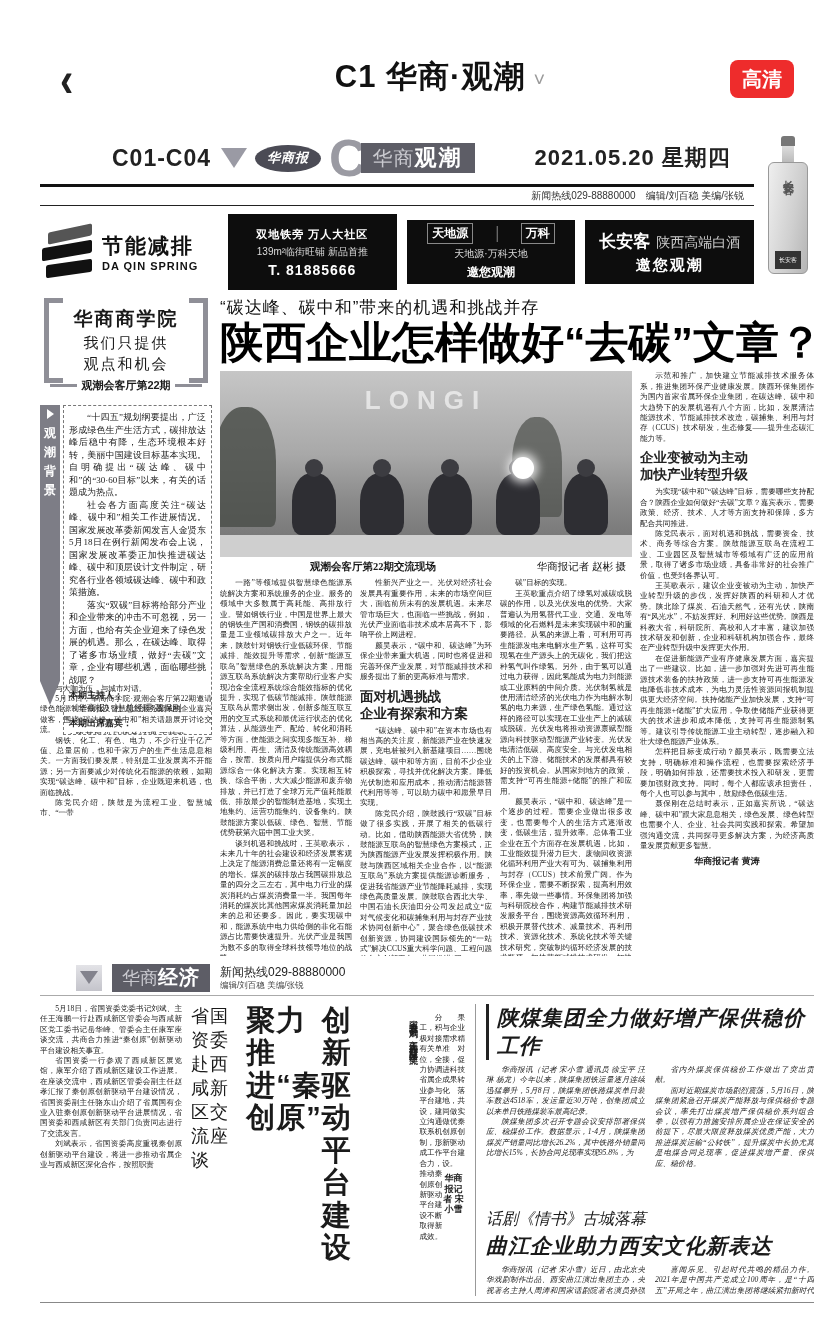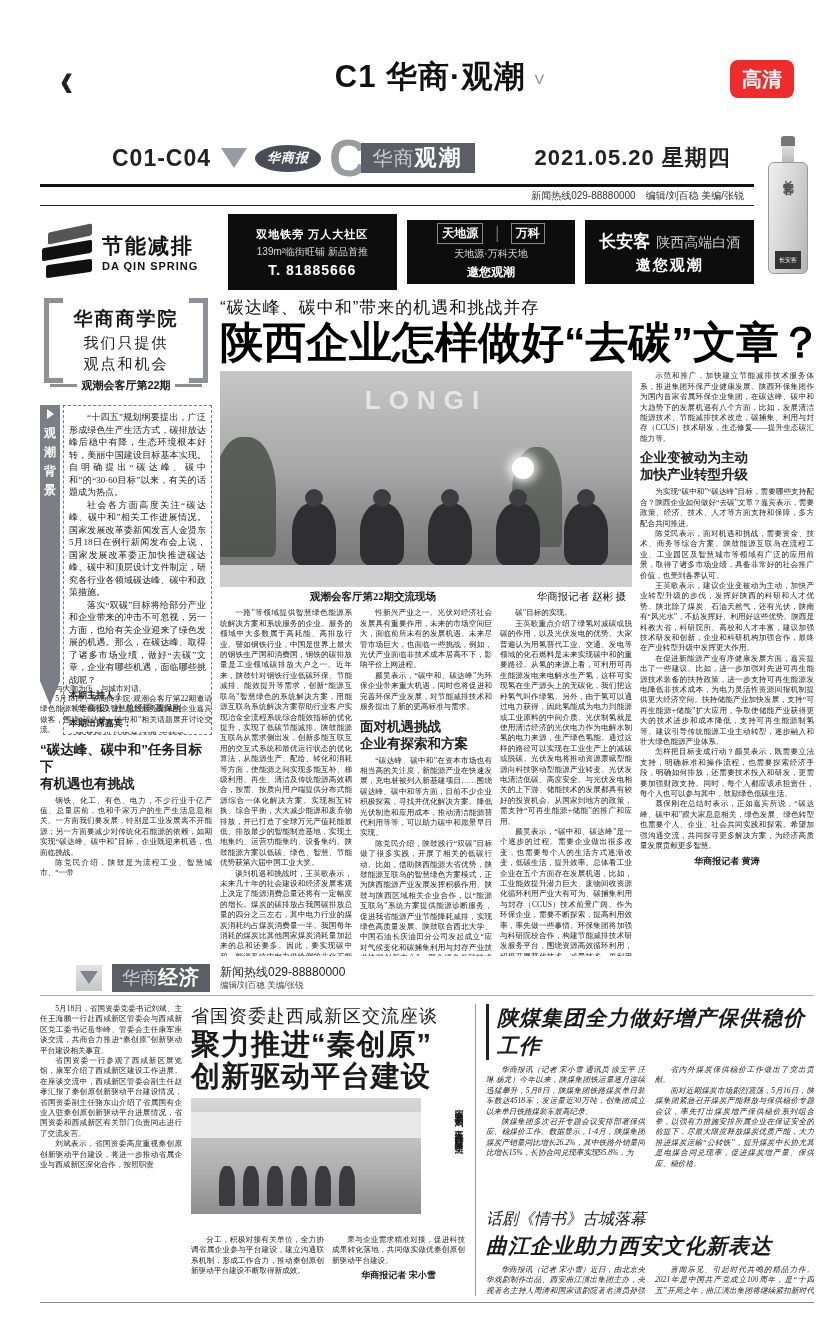--- a/index.html
+++ b/index.html
@@ -60,21 +60,21 @@
   .daqin-flag i:nth-child(2){ width:50px; height:13px; top:20px; left:2px; transform:skewY(-10deg); border-radius:2px;}
   .daqin-flag i:nth-child(3){ width:46px; height:13px; top:38px; left:6px; transform:skewY(-8deg); border-radius:2px;}
   .daqin-txt .cn { font-size:21px; font-weight:bold; color:#111; letter-spacing:2px; }
   .daqin-txt .en { font-size:11px; font-weight:bold; color:#111; letter-spacing:1px; }
   .ad-black { background:#0d0d0d; color:#fff; height:76px; display:flex; flex-direction:column;
               align-items:center; justify-content:center; gap:3px; flex:1; padding:4px; }
   .ad-black.short { height:64px; }
   .ad1-l1 { font-size:11px; font-weight:bold; letter-spacing:1px; }
   .ad1-l2 { font-size:10px; color:#ddd; }
   .ad1-l3 { font-size:14px; font-weight:bold; letter-spacing:1px; }
-  .ad2-row { display:flex; align-items:center; gap:6px; }
+  .ad2-row { display:flex; align-items:center; gap:16px; }
   .ad2-logo { font-size:12px; font-weight:bold; border:1px solid #888; padding:1px 4px; }
   .ad2-sep { color:#888; }
   .ad2-l1 { font-size:10px; color:#ddd; }
   .ad2-l2 { font-size:12px; font-weight:bold; }
   .ad3-row { display:flex; align-items:baseline; gap:6px; }
   .ad3-brand { font-size:17px; font-weight:bold; font-family:"Liberation Serif", serif; }
   .ad3-sub { font-size:14px; color:#ccc; }
   .ad3-line { font-size:15px; font-weight:bold; letter-spacing:2px; }
 
   
@@ -115,21 +115,21 @@
   .subhead p { text-indent:0; }
   .byline { text-align:center; font-weight:bold; font-size:9px; margin-top:4px;
             font-family:"Liberation Sans", sans-serif; }
 
   .center { flex:1; display:flex; flex-direction:column; min-width:0; }
   .kicker { font-size:17px; color:#111; letter-spacing:1px; }
   .headline { font-size:43px; font-weight:bold; letter-spacing:0px; line-height:1.08; color:#000;
               white-space:nowrap; }
   .center-body { display:flex; flex:1; margin-top:6px; min-height:0; }
   .photo-zone { width:412px; flex-shrink:0; display:flex; flex-direction:column; margin-right:8px; }
-  .photo { position:relative; height:216px; overflow:hidden;
+  .photo { position:relative; height:186px; overflow:hidden;
            background:linear-gradient(#c6c6c6,#a8a8a8 45%,#8a8a8a 70%,#6f6f6f); }
   .photo-brand { position:absolute; top:14px; left:50%; transform:translateX(-50%);
                  font-size:26px; font-weight:bold; color:rgba(255,255,255,.6); letter-spacing:8px; }
   .plant { position:absolute; bottom:30px; width:62px; height:120px; background:#4b4f4a;
            border-radius:45% 45% 8% 8%; opacity:.85; }
   .plant.l { left:-6px; } .plant.r { right:70px; height:100px; width:50px; bottom:40px; opacity:.7; }
   .figure { position:absolute; bottom:22px; width:44px; height:62px; background:#2e2e33;
             border-radius:45% 45% 20% 20%; }
   .figure:before { content:""; position:absolute; top:-14px; left:13px; width:18px; height:18px;
                    border-radius:50%; background:#3c3c41; }
@@ -154,31 +154,31 @@
   .eco-box .lt { color:#c9c9cf; font-size:18px; }
   .eco-box .bd { color:#fff; font-size:20px; font-weight:bold; letter-spacing:1px; }
   .eco-info { margin-left:10px; line-height:1.2; }
   .eco-info .h { font-size:12px; color:#222; }
   .eco-info .e { font-size:8.5px; color:#444; }
 
   
   .bottom { display:flex; height:300px; padding-top:8px; }
   .bq { width:436px; flex-shrink:0; display:flex; border-right:1px solid #999; padding-right:10px; }
   .bq-left { width:142px; flex-shrink:0; margin-right:9px; }
-  .bq-main { flex:1; display:flex; flex-direction:column; min-width:0; }
+  .bq-main { flex:1; display:flex; flex-direction:row; min-width:0; }
   .bq-kicker { font-size:18px; letter-spacing:1px; }
   .bq-headline { font-size:29px; font-weight:bold; line-height:1.12; letter-spacing:1px; }
   .bq-photo-row { display:flex; height:116px; margin-top:5px; }
   .bq-photo { flex:1; position:relative; background:linear-gradient(#d8d8d8,#b0b0b0 60%,#8d8d8d); overflow:hidden; }
   .bq-photo .band { position:absolute; top:14px; left:0; right:0; height:26px; background:#e9e9e9; }
   .bq-photo .fig { position:absolute; bottom:8px; width:16px; height:40px; background:#3a3a3f;
                    border-radius:40% 40% 10% 10%; }
   .bq-cap { width:44px; writing-mode:vertical-rl; font-size:9px; line-height:13px; padding:4px 0 0 4px;
             font-family:"Liberation Serif", serif; letter-spacing:1px; }
-  .bq-bottom { flex:1; display:flex; gap:8px; margin-top:21px; min-height:0; }
+  .bq-bottom { flex:1; display:flex; margin-top:9px; min-height:0; }
   .bq-bottom .newscol { flex:1; }
 
   .br { flex:1; padding-left:10px; display:flex; flex-direction:column; min-width:0;font-style:italic; }
   .br-h1 { font-size:21px; font-weight:bold; border-left:3px solid #222; padding-left:8px;
            letter-spacing:1px; margin-bottom:5px; }
   .br-cols { display:flex; gap:10px; height:134px; overflow:hidden; }
   .br-cols .newscol { flex:1; }
   .br-k2 { font-size:16px; margin-top:10px; }
   .br-h2 { font-size:21px; font-weight:bold; letter-spacing:1px; margin:2px 0 5px; }
   .br-cols2 { display:flex; gap:10px; flex:1; overflow:hidden; }
@@ -295,24 +295,20 @@
             <div class="lbl">本期出席嘉宾：</div>
             <div class="guest">
                 <p>1.隆基股份品牌总经理 王英歌</p>
               </div>
           </div>
         </div>
         <div class="rail-intro newscol">
           <div>
               <p>与大咖为伍，与城市对话。</p>
               <p>5月18日，华商商学院·观潮会客厅第22期邀请绿色能源制造领域及智慧能源服务领域的企业嘉宾做客，围绕“碳达峰、碳中和”相关话题展开讨论交流。</p>
-            </div>
-          <div class="subhead">
-              <p>“碳达峰、碳中和”任务目标下</p>
-              <p>有机遇也有挑战</p>
             </div>
           <div>
               <p>钢铁、化工、有色、电力，不少行业千亿产值、总量居前，也和千家万户的生产生活息息相关。一方面我们要发展，特别是工业发展离不开能源；另一方面要减少对传统化石能源的依赖，如期实现“碳达峰、碳中和”目标，企业既迎来机遇，也面临挑战。</p>
               <p>陈党民介绍，陕鼓是为流程工业、智慧城市、“一带</p>
             </div>
         </div>
       </div>
 
       <div class="center">
         <div class="kicker">“碳达峰、碳中和”带来的机遇和挑战并存</div>

